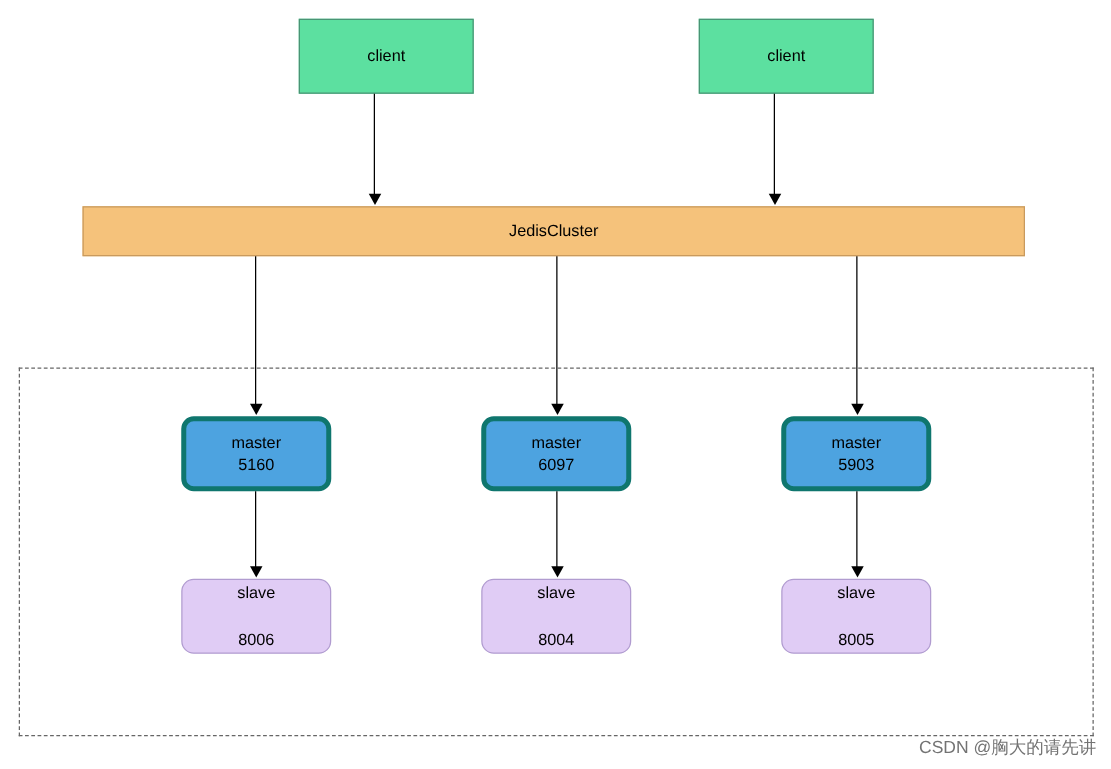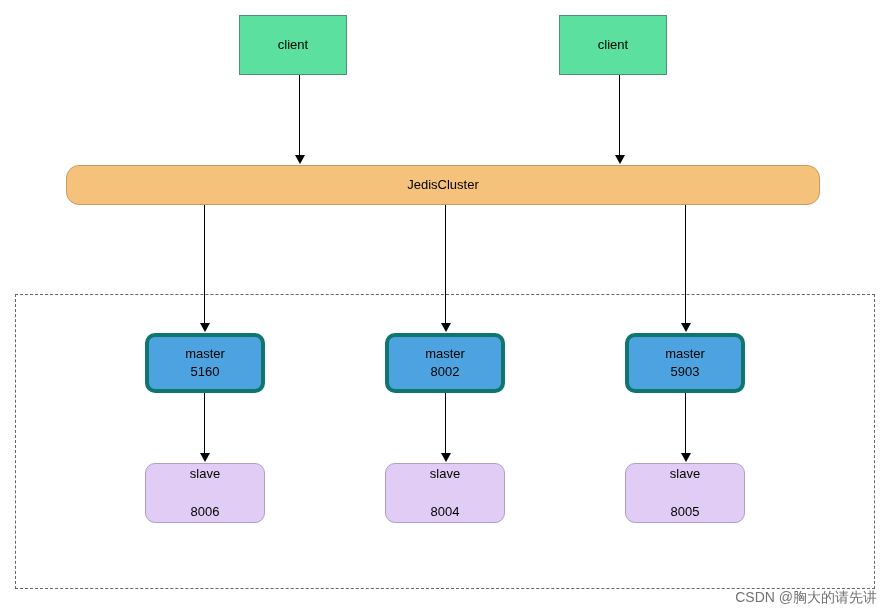--- a/index.html
+++ b/index.html
@@ -26,21 +26,21 @@
       align-items: center;
       justify-content: center;
       font-size: 13px;
       color: #000;
       text-align: center;
       line-height: 1.4;
     }
     .client-box {
       background: #5ce0a0;
       border: 1px solid #4a9475;
-      width: 108px;
+      width: 140px;
       height: 60px;
     }
     .cluster-box {
       background: #f5c27b;
       border: 1px solid #c99a5e;
       width: 754px;
       height: 40px;
     }
     .master-box {
       background: #4da3e0;
@@ -97,40 +97,40 @@
   </div>
   <div class="box client-box" style="left: 559px; top: 15px;">
     <span>client</span>
   </div>
 
   <div class="arrow-line" style="left: 299px; top: 75px; height: 82px;"></div>
   <div class="arrowhead" style="left: 294.5px; top: 155px;"></div>
   <div class="arrow-line" style="left: 619px; top: 75px; height: 82px;"></div>
   <div class="arrowhead" style="left: 614.5px; top: 155px;"></div>
 
-  <div class="box cluster-box" style="left: 66px; top: 165px; border-radius: 13px;">
+  <div class="box cluster-box" style="left: 66px; top: 165px;">
     <span>JedisCluster</span>
   </div>
 
   <div class="arrow-line" style="left: 204px; top: 205px; height: 120px;"></div>
   <div class="arrowhead" style="left: 199.5px; top: 323px;"></div>
   <div class="arrow-line" style="left: 445px; top: 205px; height: 120px;"></div>
   <div class="arrowhead" style="left: 440.5px; top: 323px;"></div>
   <div class="arrow-line" style="left: 685px; top: 205px; height: 120px;"></div>
   <div class="arrowhead" style="left: 680.5px; top: 323px;"></div>
 
   <div class="dashed-container"></div>
 
   <div class="box master-box" style="left: 145px; top: 333px;">
     <span>master</span>
     <span>5160</span>
   </div>
   <div class="box master-box" style="left: 385px; top: 333px;">
     <span>master</span>
-    <span>8002</span>
+    <span>6097</span>
   </div>
   <div class="box master-box" style="left: 625px; top: 333px;">
     <span>master</span>
     <span>5903</span>
   </div>
 
   <div class="arrow-line" style="left: 204px; top: 393px; height: 62px;"></div>
   <div class="arrowhead" style="left: 199.5px; top: 453px;"></div>
   <div class="arrow-line" style="left: 445px; top: 393px; height: 62px;"></div>
   <div class="arrowhead" style="left: 440.5px; top: 453px;"></div>

